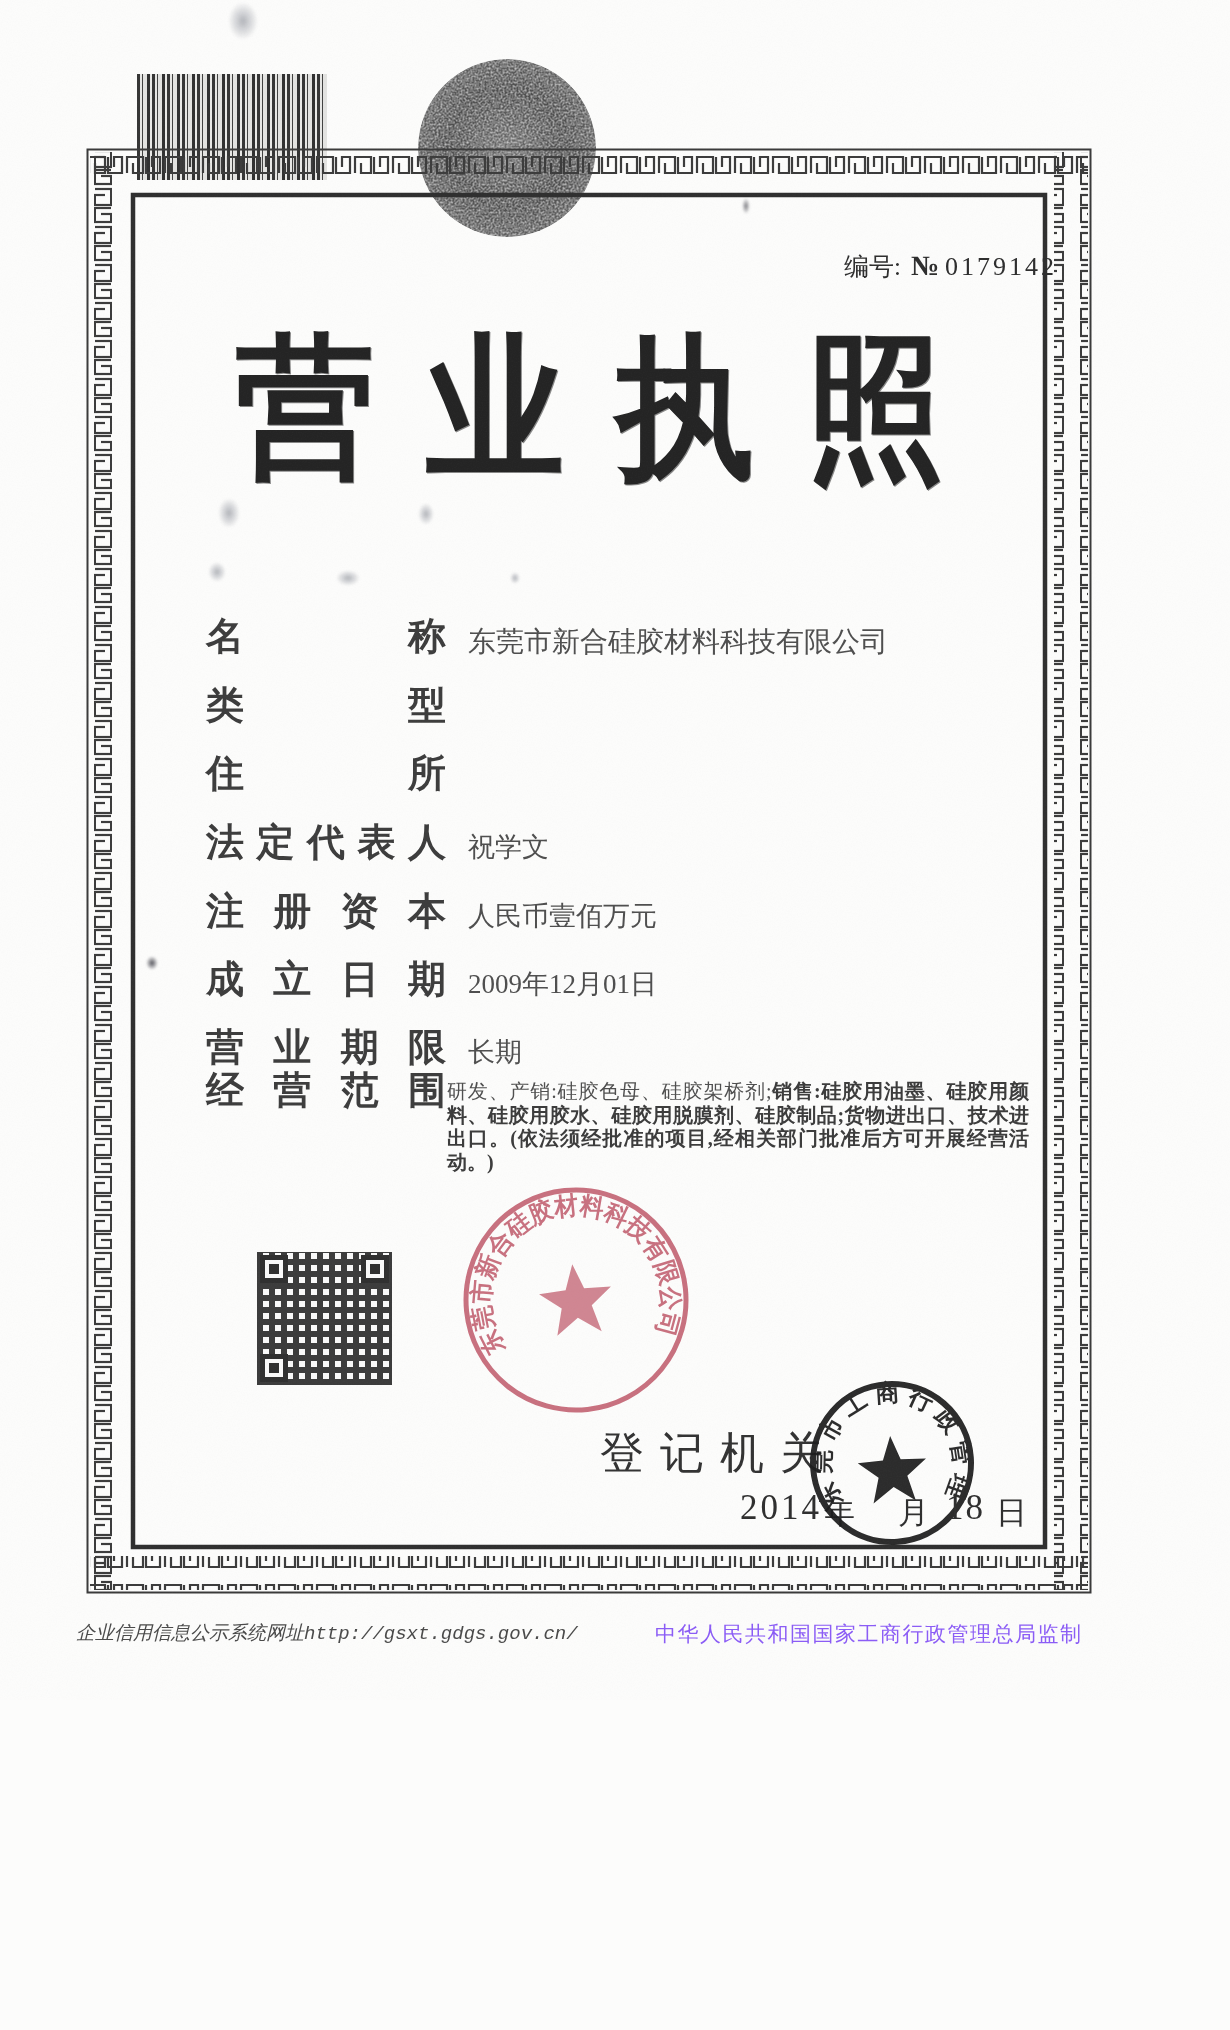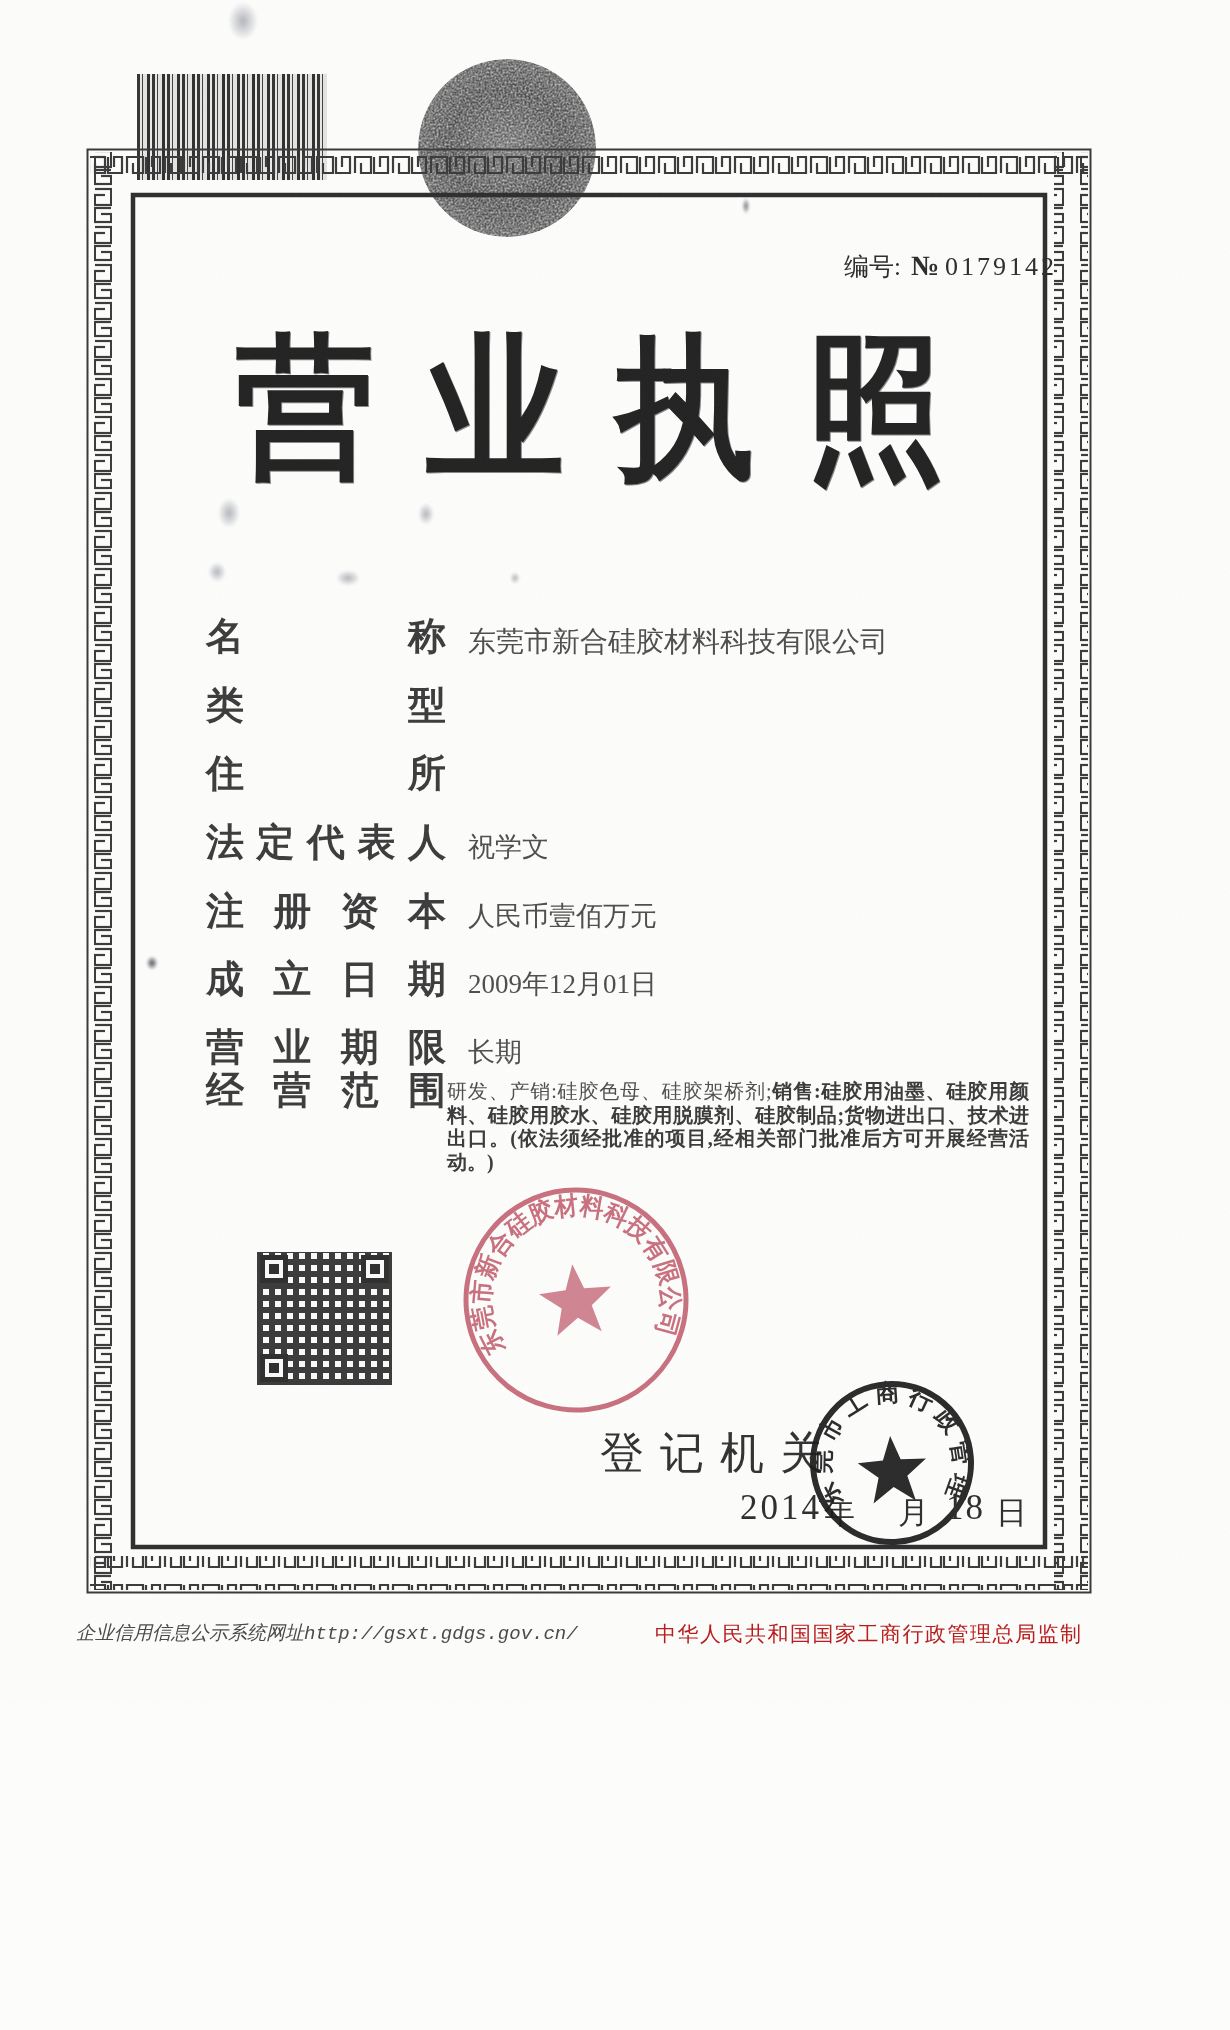--- a/index.html
+++ b/index.html
@@ -50,21 +50,21 @@
              color:#333;font-family:"Liberation Serif",serif;white-space:nowrap;}
   .dateline span{position:absolute;font-family:Liberation Serif, serif;color:#2f2f2f;}
   .d-year{left:740px;top:1488px;font-size:35px;letter-spacing:3px;}
   .d-yu{left:824px;top:1492px;font-size:31px;}
   .d-mu{left:898px;top:1492px;font-size:31px;z-index:6;}
   .d-day{left:946px;top:1488px;font-size:35px;z-index:6;letter-spacing:2px;}
   .d-du{left:996px;top:1492px;font-size:31px;z-index:6;}
   .footer{position:absolute;top:1620px;width:100%;}
   .footer-left{position:absolute;left:76px;font-family:"Liberation Mono",monospace;font-size:19px;color:#4a4a4a;font-style:italic;}
   .footer-right{position:absolute;left:655px;font-family:Liberation Sans, sans-serif;font-size:21px;
-                letter-spacing:1.5px;color:#b91c1c;}
+                letter-spacing:1.5px;color:#8b5cf6;}
   
   .blob{position:absolute;border-radius:50%;background:radial-gradient(closest-side,rgba(90,95,110,.45),rgba(120,125,140,0));
         filter:blur(1px);}
   .grain{position:absolute;left:0;top:0;z-index:50;pointer-events:none;opacity:.5;}
 </style>
 </head>
 <body>
 
 <div class="page">
 

